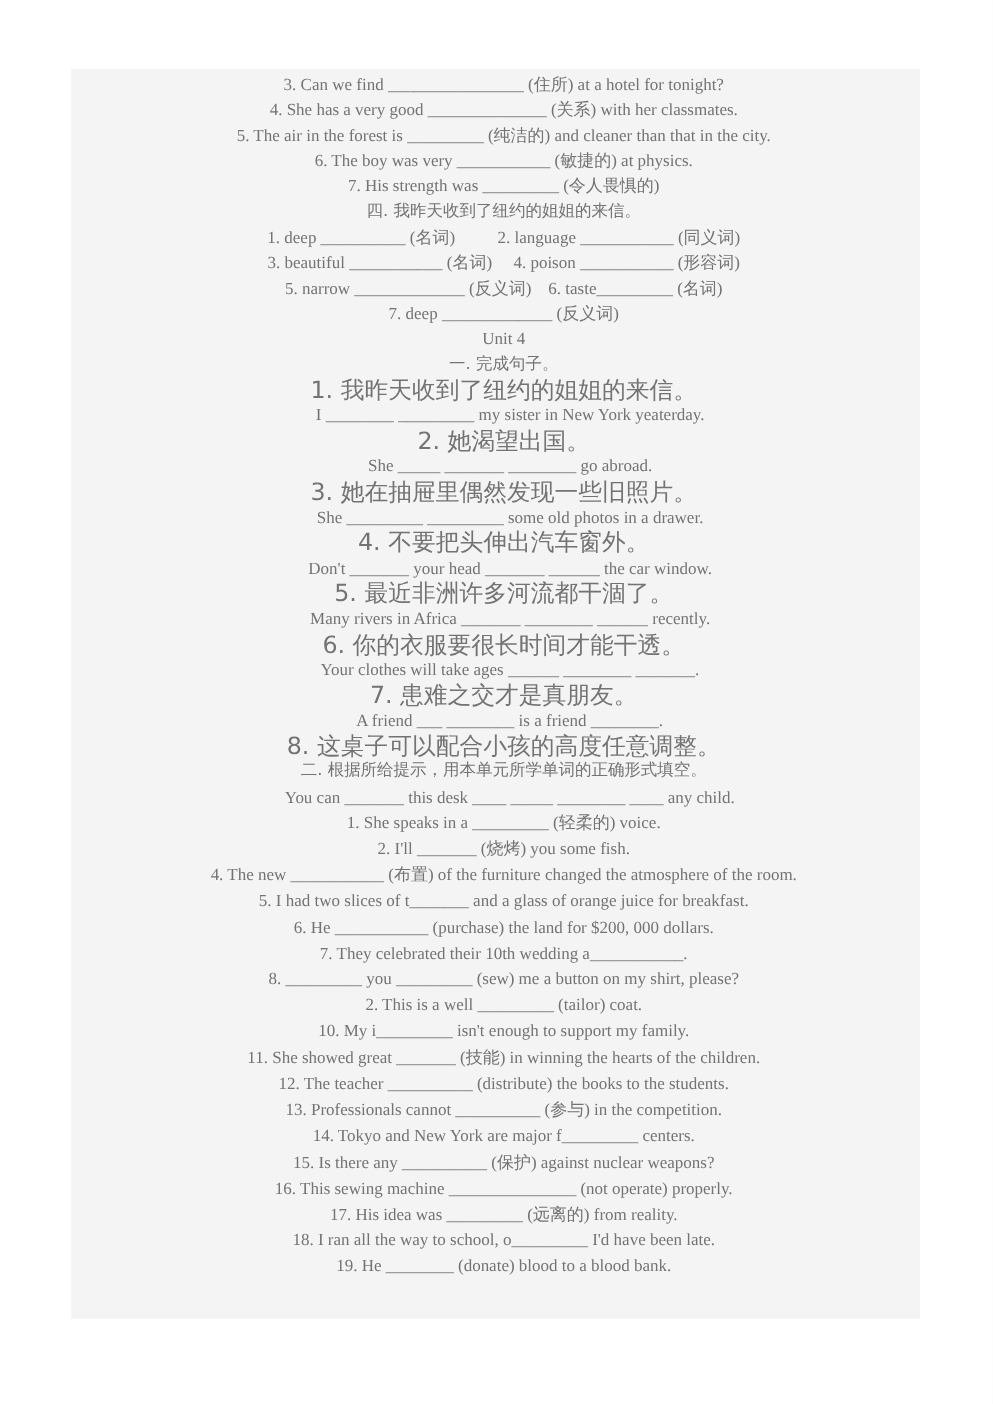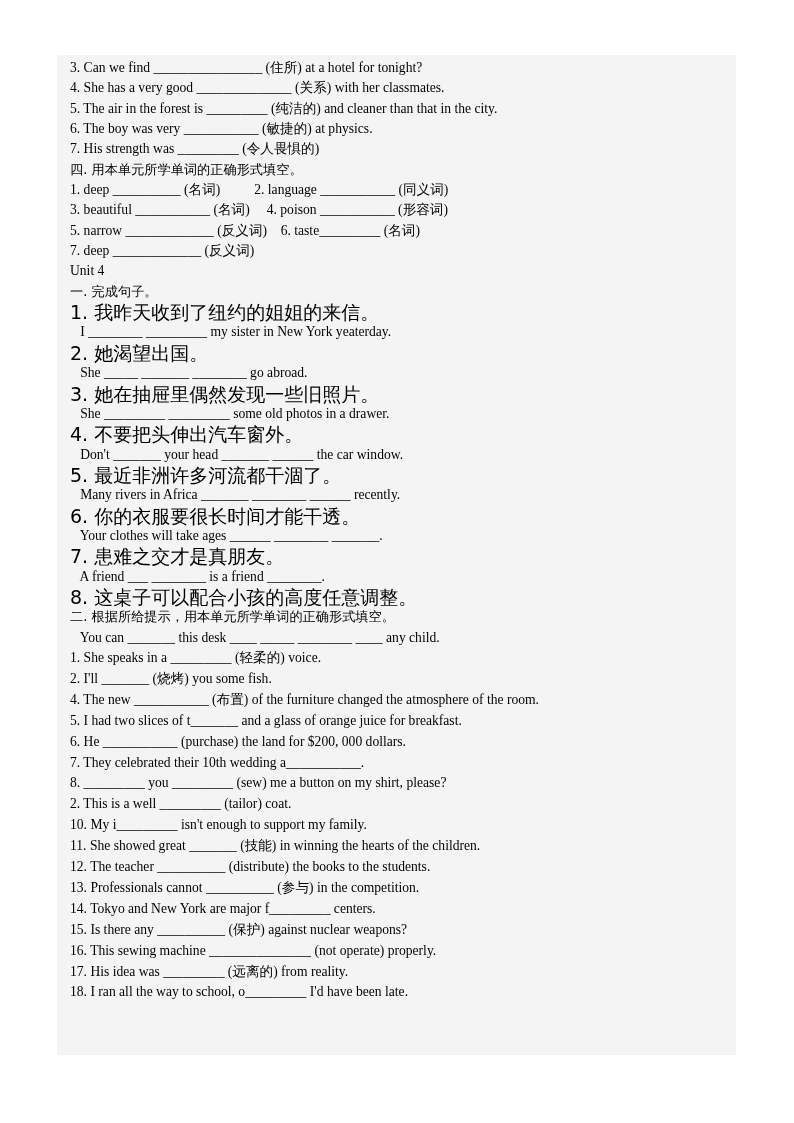--- a/index.html
+++ b/index.html
@@ -30,24 +30,25 @@
     top: 55px;
     width: 679px;
     height: 1000px;
     background: #f4f4f4;
     box-sizing: border-box;
     padding: 3px 0 0 13px;
   }
   .line {
     font-size: 13.6px;
     line-height: 20.35px;
-    color: #000000;
+    color: #737373;
     white-space: pre;
     letter-spacing: 0px;
     min-height: 20.35px;
+    text-align: center;
   }
   .line.cjk-head {
     font-family: "DejaVu Sans", "Liberation Sans", sans-serif;
     font-size: 13.2px;
   }
   .cjk-sent {
     font-family: "DejaVu Sans", "Liberation Sans", sans-serif;
     font-size: 19px;
   }
   .sec2 .line { line-height: 20.9px; }
@@ -57,21 +58,21 @@
 
 <div id="page">
   <div id="content-sheet">
 
     <div class="line">3. Can we find ________________ (住所) at a hotel for tonight?</div>
     <div class="line">4. She has a very good ______________ (关系) with her classmates.</div>
     <div class="line">5. The air in the forest is _________ (纯洁的) and cleaner than that in the city.</div>
     <div class="line">6. The boy was very ___________ (敏捷的) at physics.</div>
     <div class="line">7. His strength was _________ (令人畏惧的)</div>
 
-    <div class="line cjk-head">四. 用本单元所学单词的正确形式填空。</div>
+    <div class="line cjk-head">四. 我昨天收到了纽约的姐姐的来信。</div>
     <div class="line">1. deep __________ (名词)          2. language ___________ (同义词)</div>
     <div class="line">3. beautiful ___________ (名词)     4. poison ___________ (形容词)</div>
     <div class="line">5. narrow _____________ (反义词)    6. taste_________ (名词)</div>
     <div class="line">7. deep _____________ (反义词)</div>
 
     <div class="line">Unit 4</div>
     <div class="line cjk-head">一. 完成句子。</div>
 
     <div class="line cjk-sent">1. 我昨天收到了纽约的姐姐的来信。</div>
     <div class="line">   I ________ _________ my sister in New York yeaterday.</div>
@@ -103,16 +104,17 @@
       <div class="line">2. This is a well _________ (tailor) coat.</div>
       <div class="line">10. My i_________ isn't enough to support my family.</div>
       <div class="line">11. She showed great _______ (技能) in winning the hearts of the children.</div>
       <div class="line">12. The teacher __________ (distribute) the books to the students.</div>
       <div class="line">13. Professionals cannot __________ (参与) in the competition.</div>
       <div class="line">14. Tokyo and New York are major f_________ centers.</div>
       <div class="line">15. Is there any __________ (保护) against nuclear weapons?</div>
       <div class="line">16. This sewing machine _______________ (not operate) properly.</div>
       <div class="line">17. His idea was _________ (远离的) from reality.</div>
       <div class="line">18. I ran all the way to school, o_________ I'd have been late.</div>
+      <div class="line">19. He ________ (donate) blood to a blood bank.</div>
     </div>
 
   </div>
 </div>
 
 </body></html>

